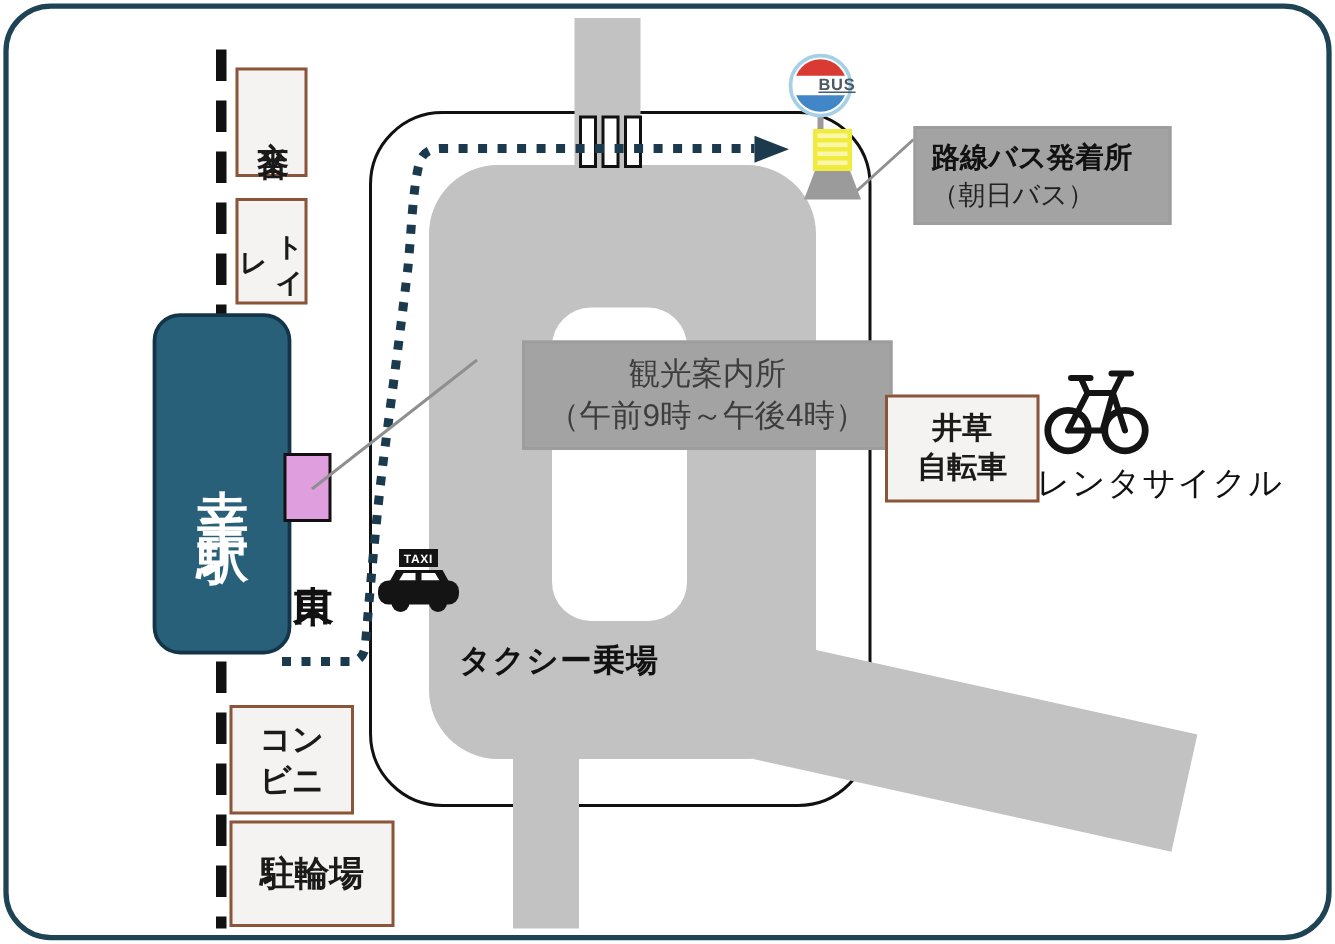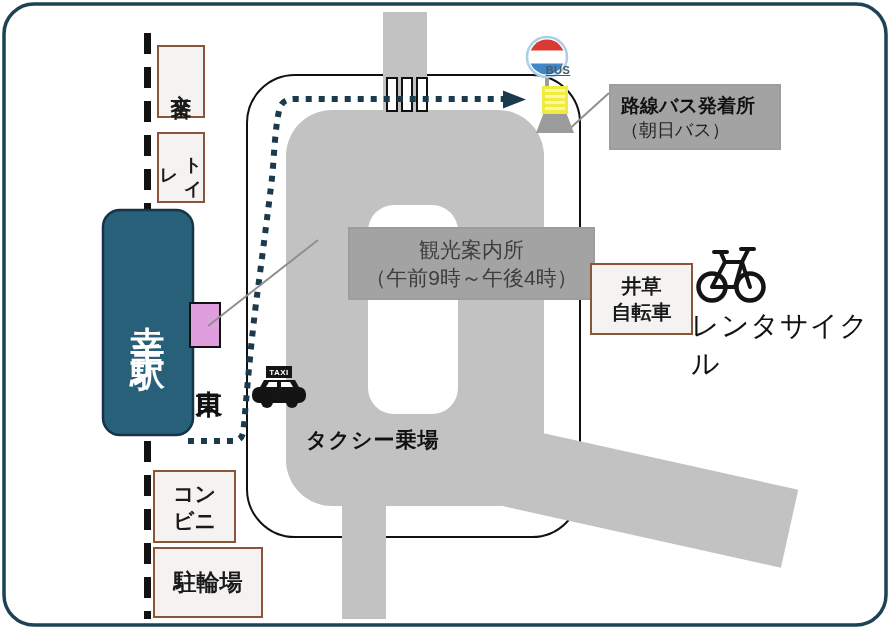--- a/index.html
+++ b/index.html
@@ -16,21 +16,21 @@
   .vtext{writing-mode:vertical-rl;text-orientation:upright;}
   .station-name{color:#ffffff;font-weight:bold;font-size:34px;letter-spacing:16px;}
   .east-exit{font-weight:bold;font-size:27px;letter-spacing:5px;color:#111;}
   .koban{font-size:21px;letter-spacing:5px;font-weight:600;}
   .toilet{font-size:18px;letter-spacing:3px;font-weight:600;}
   .tourist-l1{font-size:21px;line-height:28px;}
   .tourist-l2{font-size:21px;line-height:28px;}
   .busbox-l1{font-size:19px;font-weight:bold;color:#111;line-height:25px;}
   .busbox-l2{font-size:18px;color:#222;line-height:24px;}
   .taxi-stand{font-size:21px;font-weight:bold;color:#111;letter-spacing:1px;margin-top:48px;}
-  .rental{font-size:28px;letter-spacing:1px;color:#111;}
+  .rental{font-size:22px;letter-spacing:1px;color:#111;}
   .igusa{font-size:20px;line-height:26px;}
   .conbini{font-size:21px;line-height:27px;}
   .parking{font-size:23px;}
   .bus-sign-text{font-size:11px;font-weight:bold;color:#4c5a64;letter-spacing:0.5px;
     display:flex;align-items:center;justify-content:center;}
   .taxi-sign-text{font-size:8px;font-weight:bold;color:#fff;letter-spacing:0.5px;
     display:flex;align-items:center;justify-content:center;}
 </style>
 </head>
 <body>
@@ -143,18 +143,18 @@
 
   <div class="abs facility-box" style="left:153px;top:470px;width:83px;height:73px;flex-direction:column;">
     <span class="conbini">コン</span>
     <span class="conbini">ビニ</span>
   </div>
 
   <div class="abs facility-box parking" style="left:153px;top:547px;width:110px;height:71px;">
     <span>駐輪場</span>
   </div>
 
-  <div class="abs bus-sign-text" style="left:529px;top:63px;width:58px;height:13px;text-decoration:underline;">BUS</div>
+  <div class="abs bus-sign-text" style="left:529px;top:50px;width:58px;height:13px;text-decoration:underline;">BUS</div>
 
   <div class="abs taxi-sign-text" style="left:266px;top:366px;width:26px;height:12px;">TAXI</div>
 </div>
 
 </div>
 
 </body></html>

